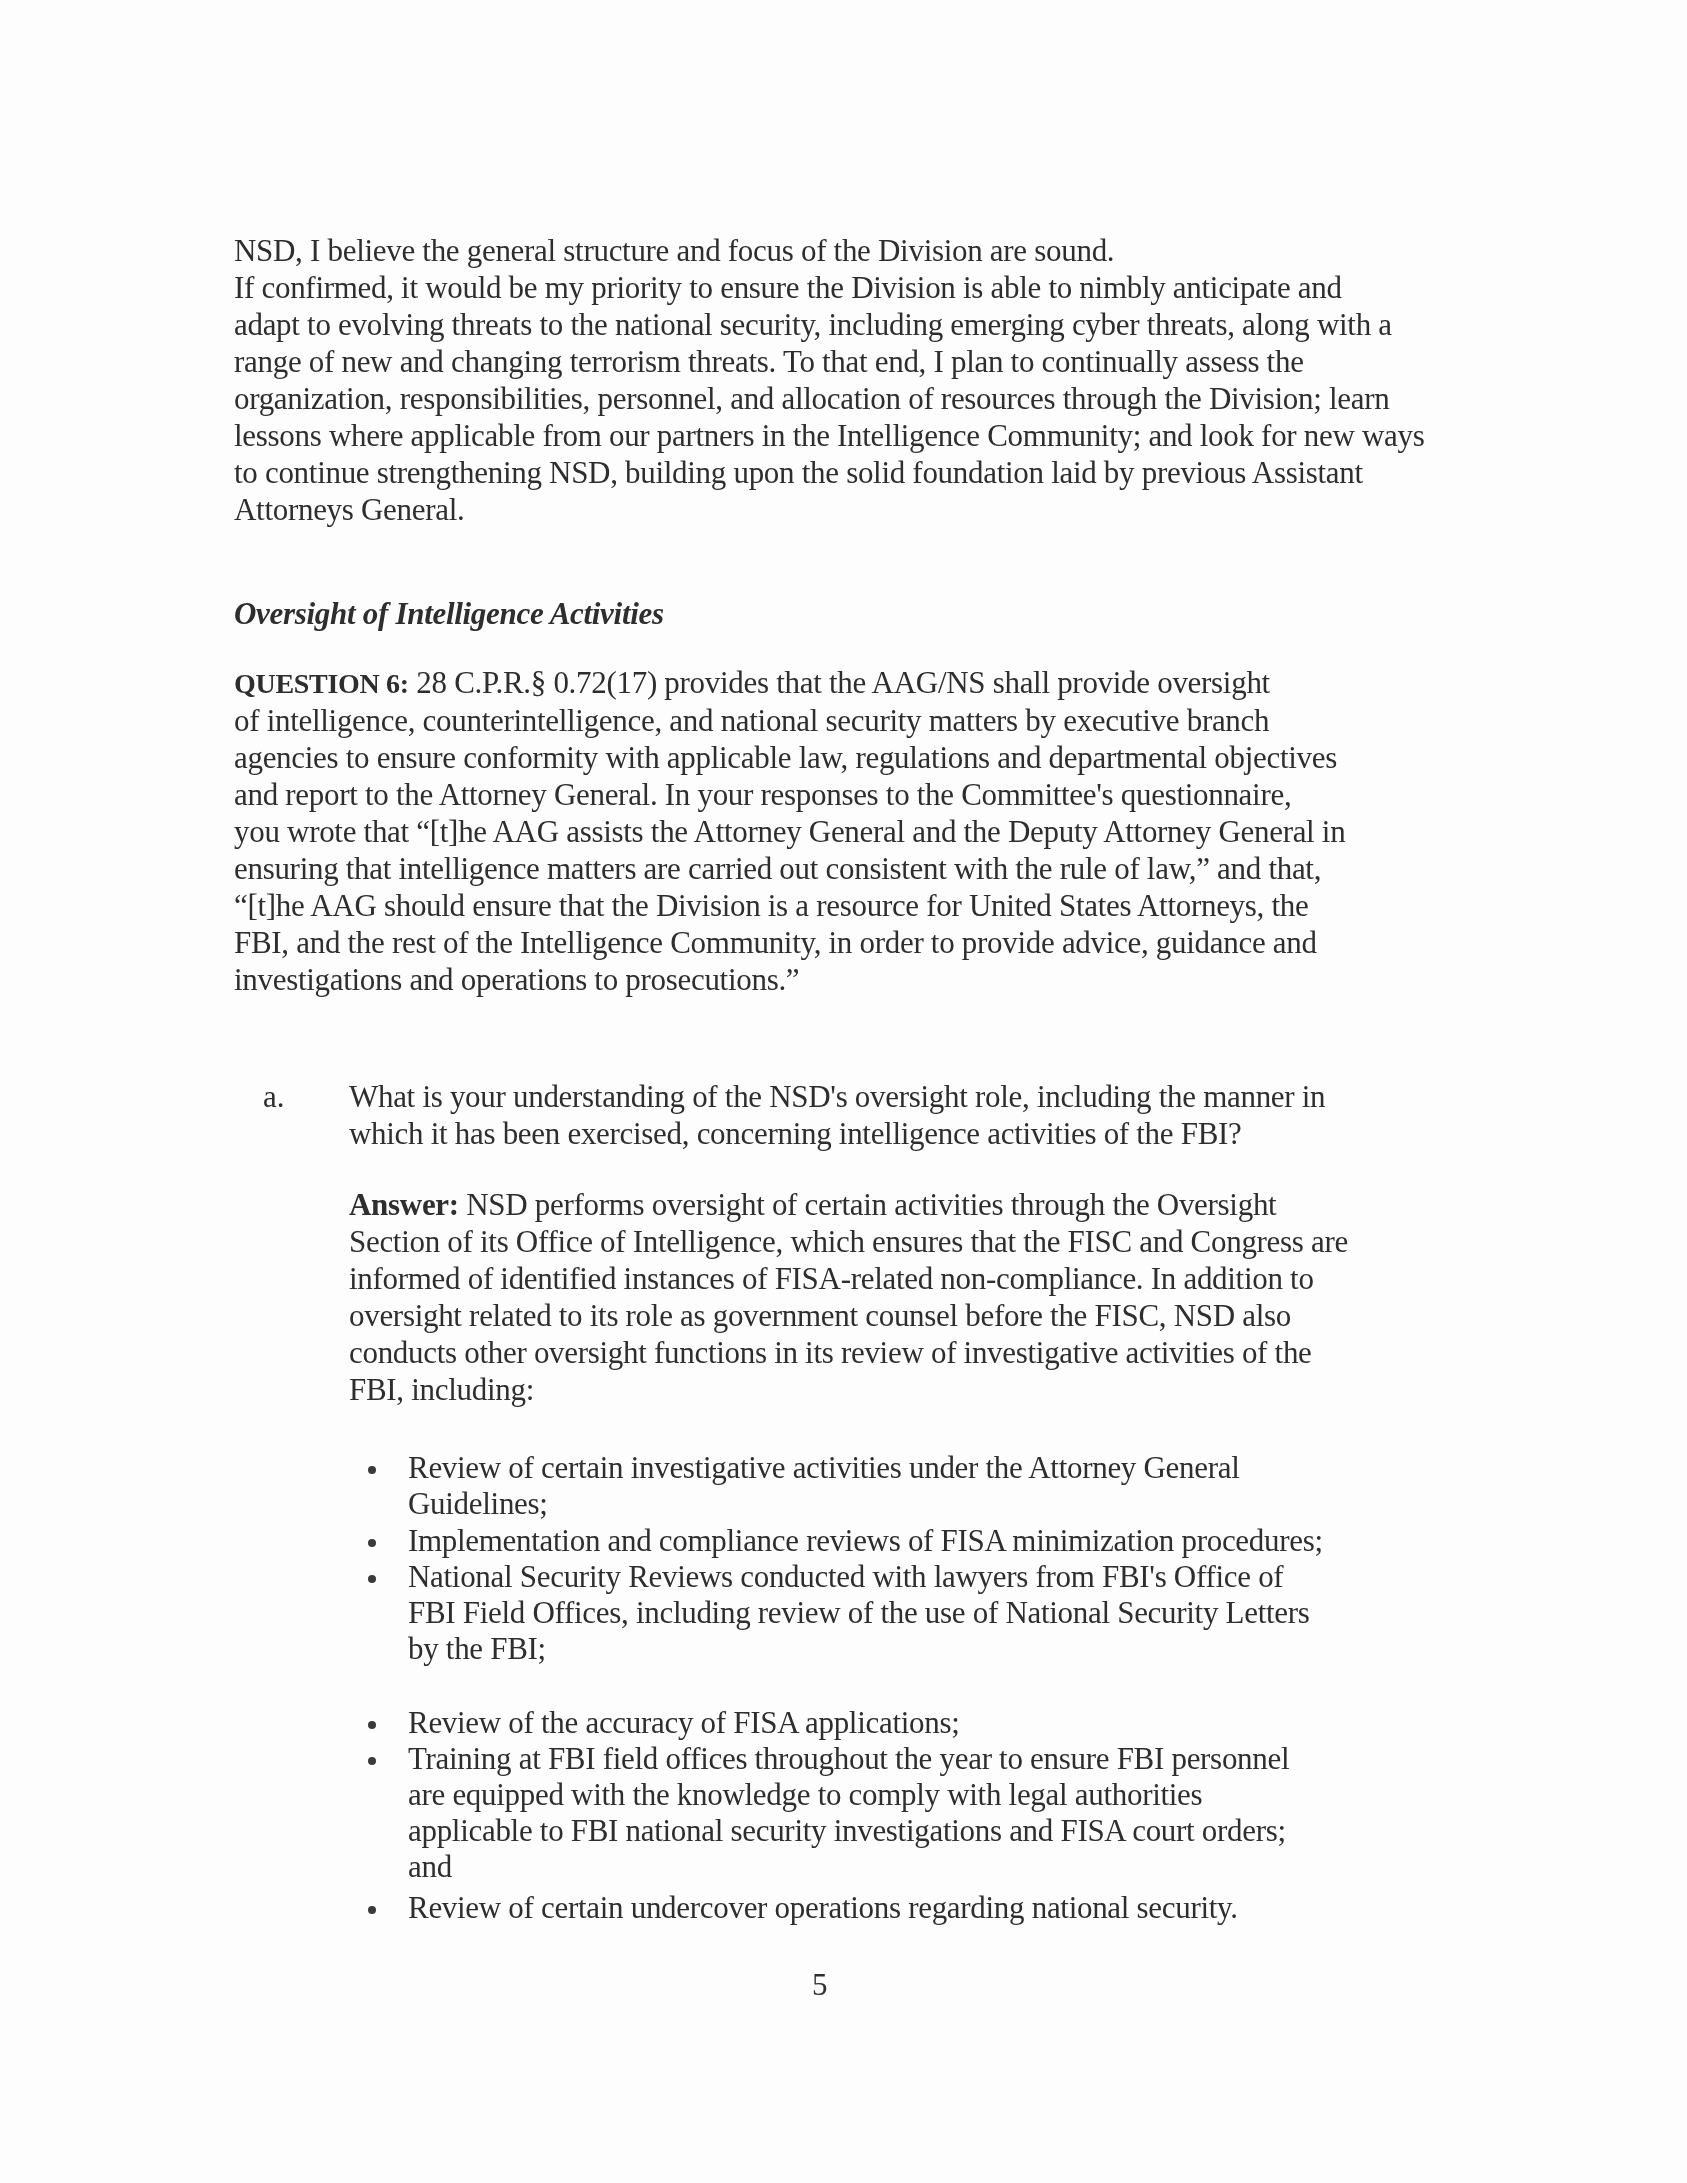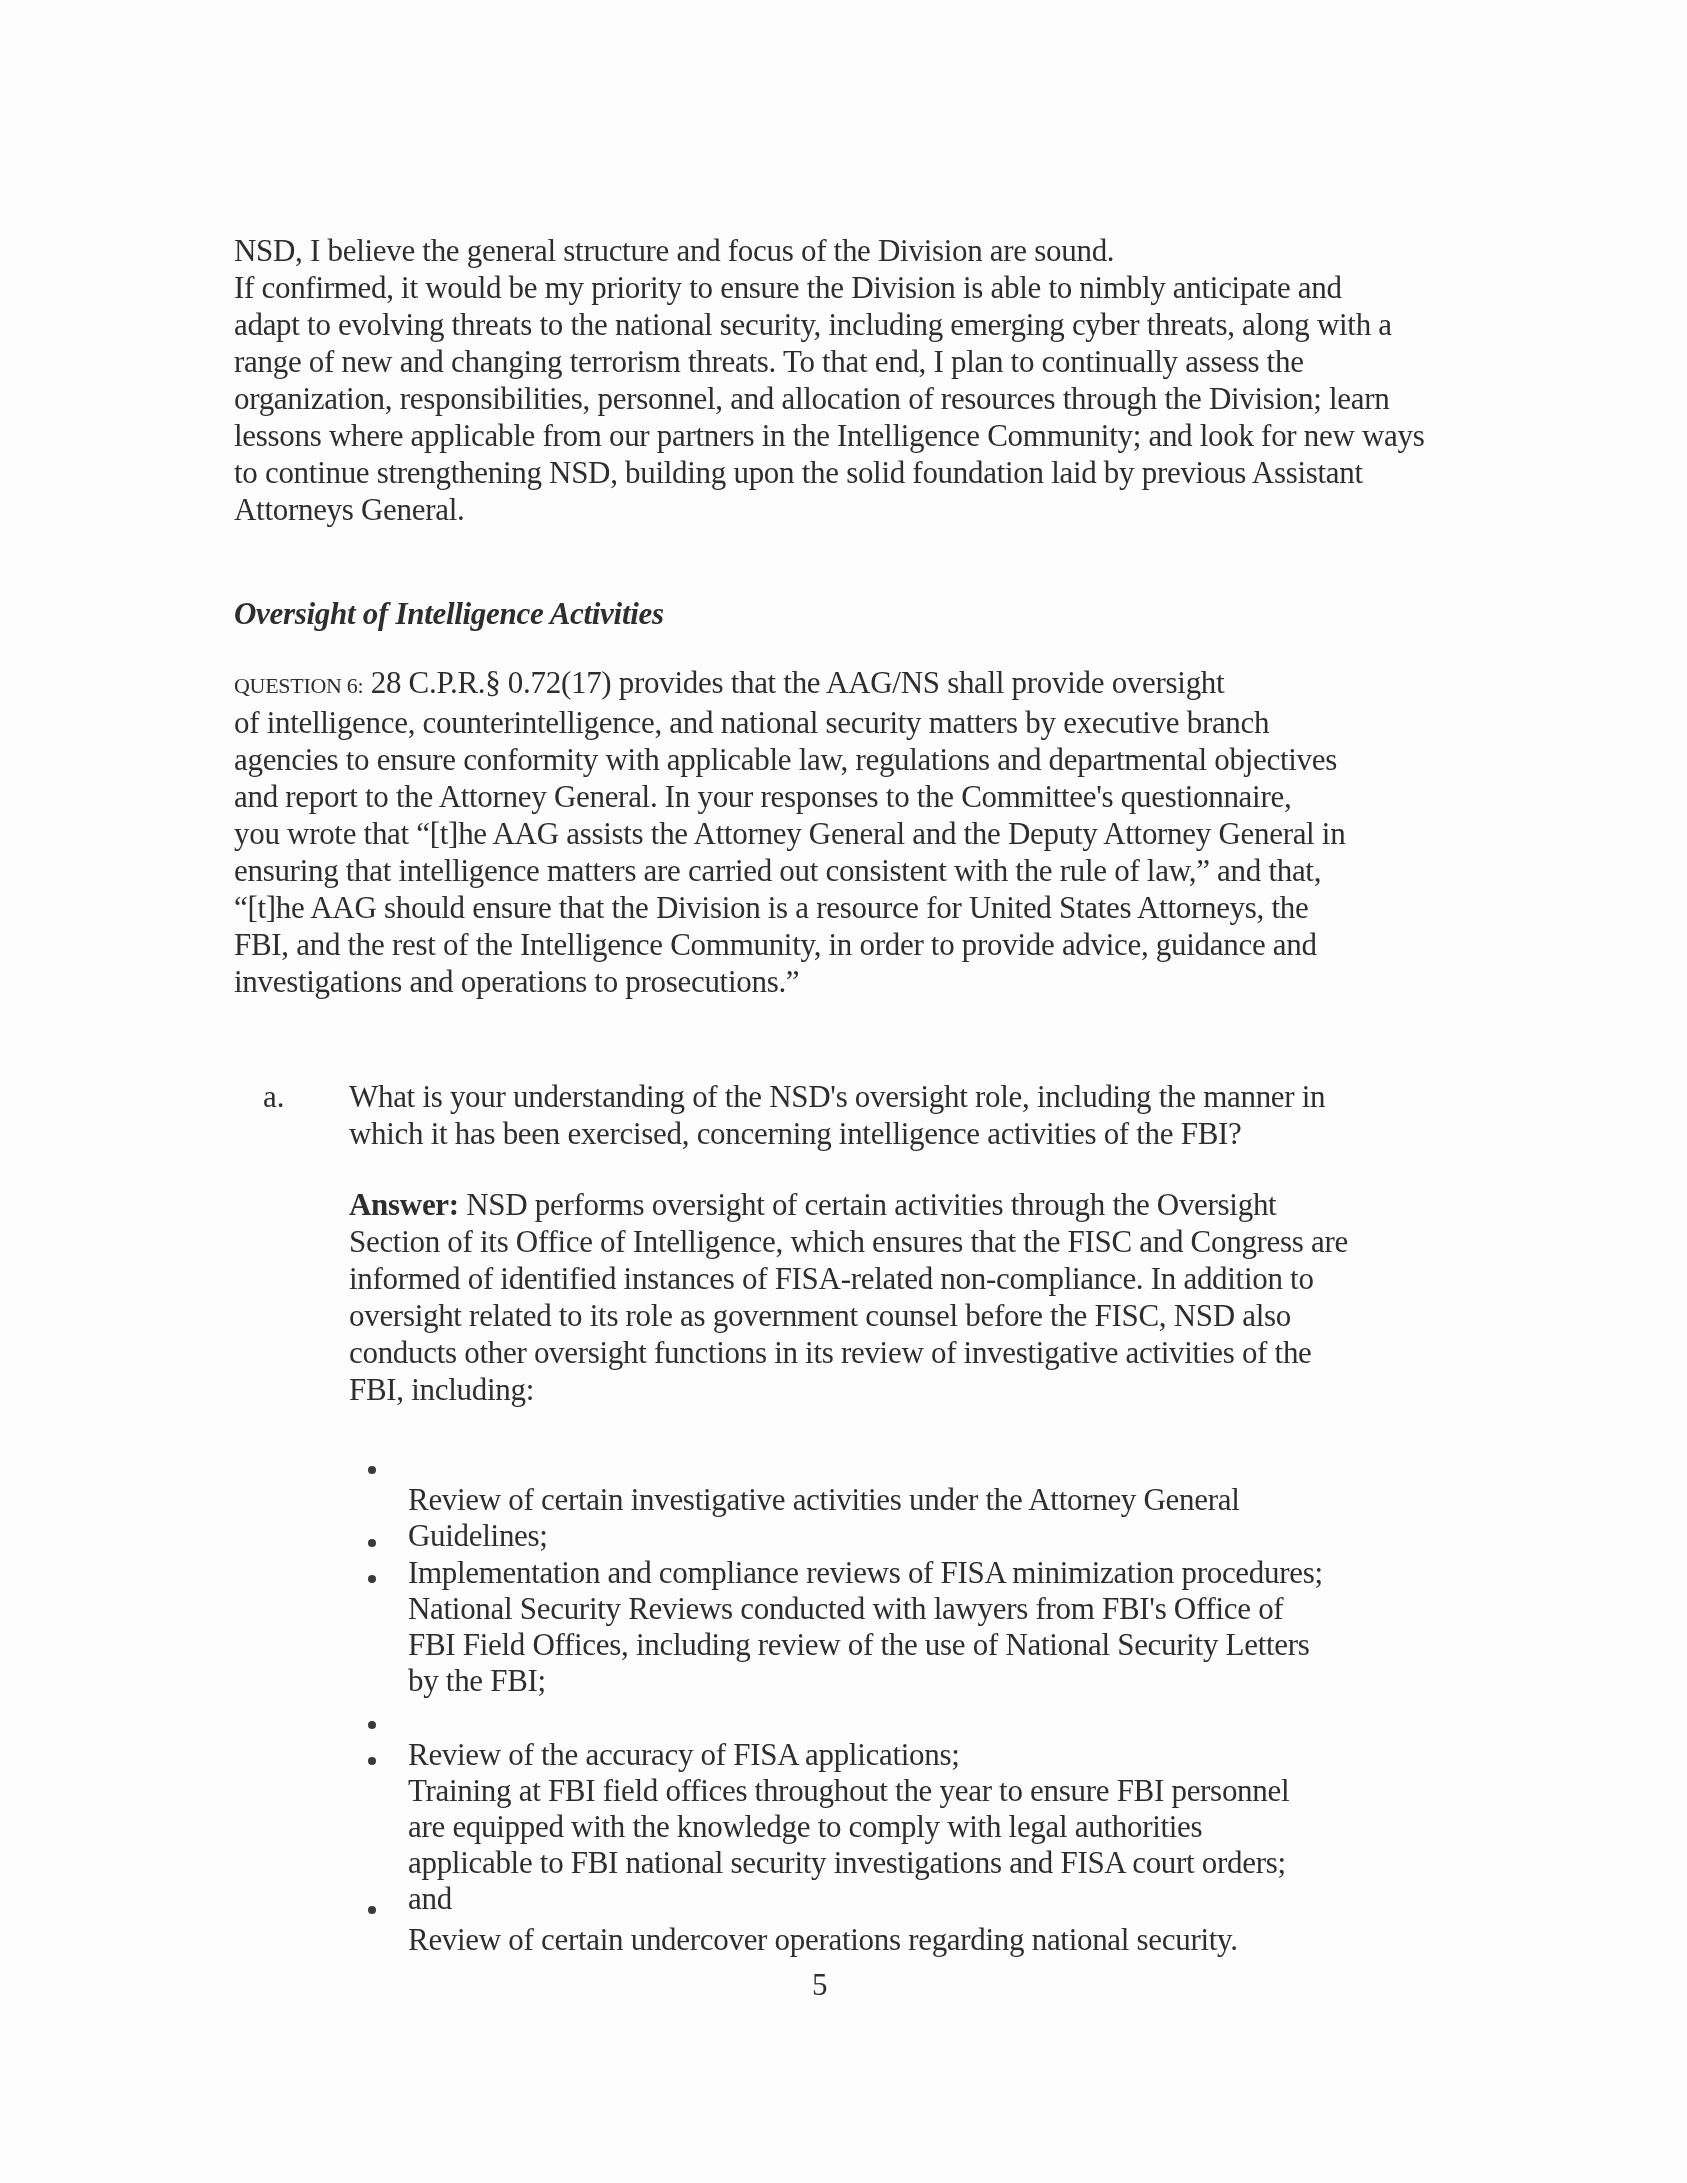--- a/index.html
+++ b/index.html
@@ -37,22 +37,22 @@
   #heading {
     left: 198px; top: 595px;
     font-style: italic;
     font-weight: bold;
     font-size: 31px;
     line-height: 37px;
     text-align: center;
   }
   #question { left: 198px; top: 664px; }
   #question .q-label {
-    font-weight: normal;
-    font-size: 22px;
+    font-weight: bold;
+    font-size: 28px;
   }
   #subq-letter {
     position: absolute; left: 263px; top: 1078px;
     font-size: 31px; line-height: 37px;
   }
   #subq { left: 313px; top: 1078px; }
   #answer { left: 313px; top: 1186px; }
   #answer .a-label { font-weight: bold; }
   .bullet-item {
     position: absolute;
@@ -67,21 +67,20 @@
     top: 16px;
     width: 8px;
     height: 8px;
     border-radius: 50%;
     background: #3a3a3a;
   }
   .bullet-text {
     position: absolute;
     left: 40px;
     top: 0;
-    margin-top: 32px;
   }
   #page-number {
     position: absolute;
     left: 812px;
     top: 1966px;
     font-size: 31px;
     line-height: 37px;
   }
 </style>
 </head>

